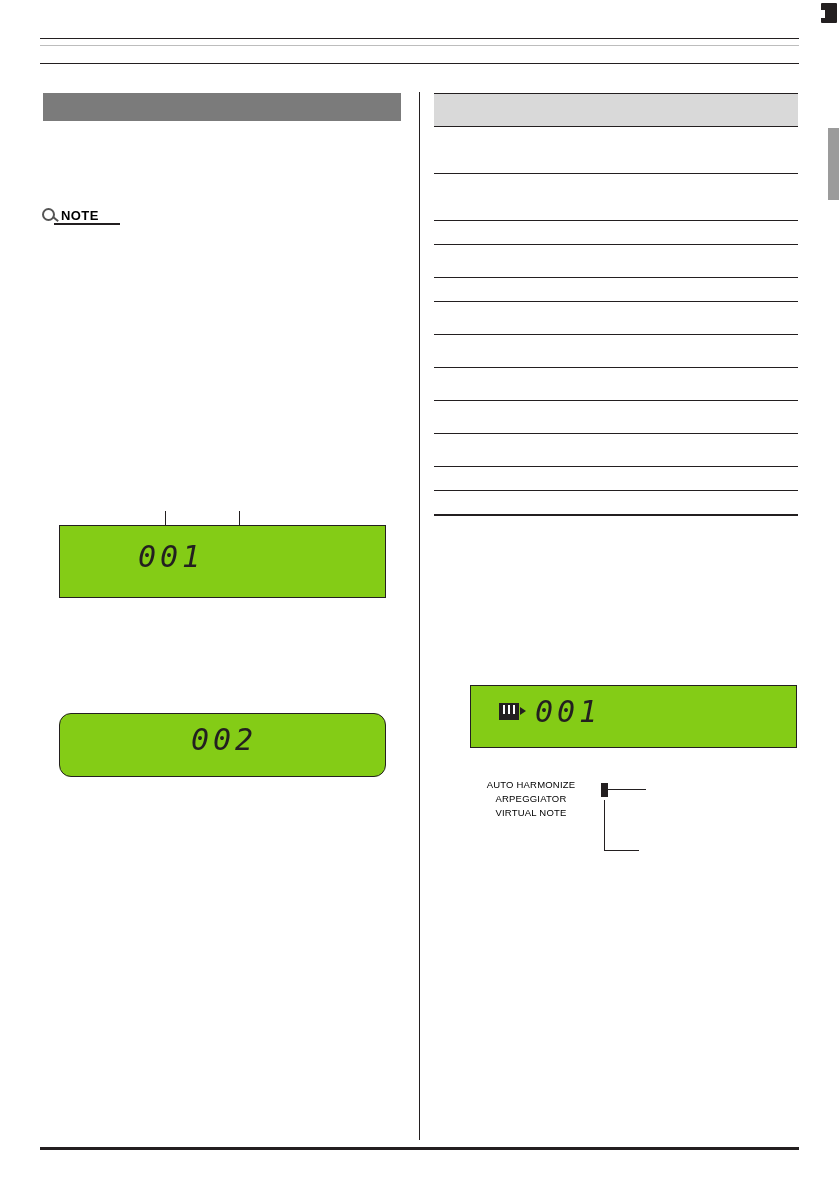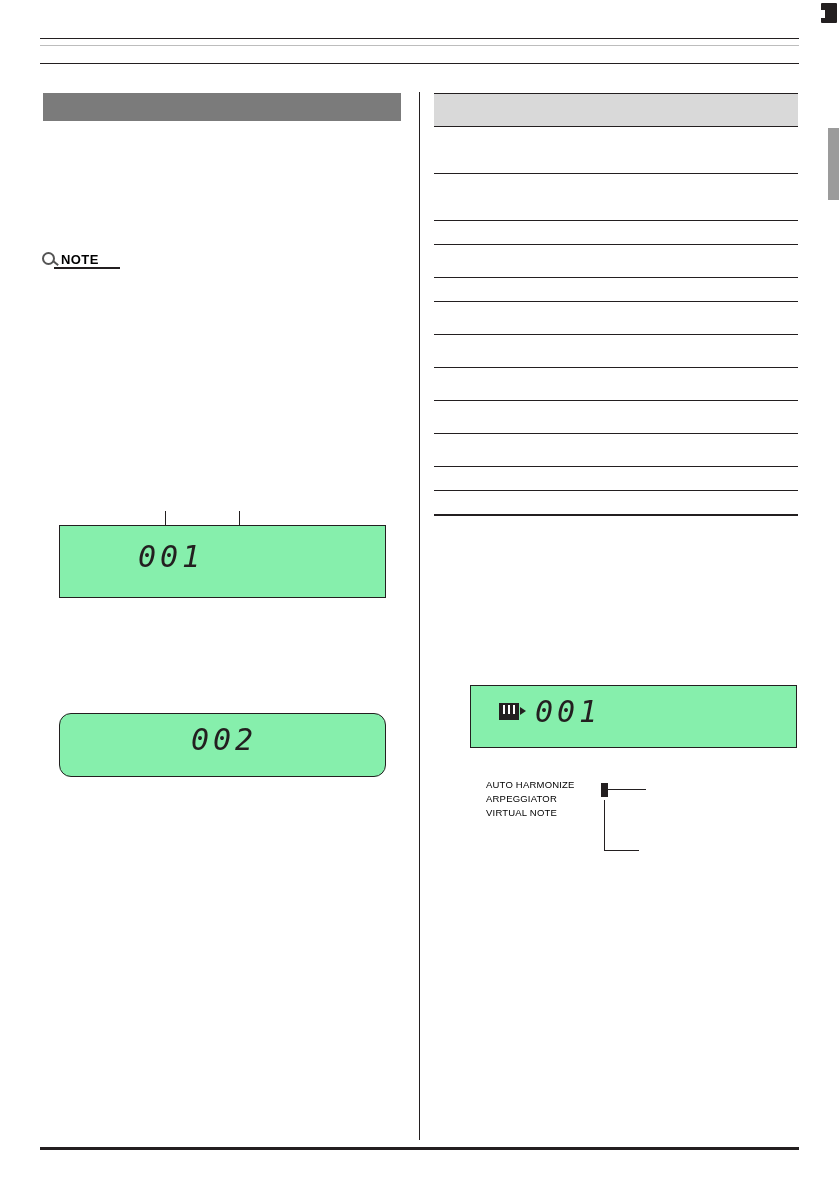--- a/index.html
+++ b/index.html
@@ -102,21 +102,20 @@
     color: #ffffff;
     letter-spacing: 0.3px;
   }
 
   .note-badge {
     position: absolute;
     left: 42px;
     top: 206px;
     width: 78px;
     height: 20px;
-    margin-top: 44px;
   }
   .note-badge .magnifier {
     position: absolute;
     left: 0;
     top: 2px;
     width: 13px;
     height: 13px;
     border: 2px solid #555;
     border-radius: 50%;
     box-sizing: border-box;
@@ -145,21 +144,21 @@
     top: 2px;
     font-size: 13px;
     font-weight: bold;
     letter-spacing: 0.4px;
   }
 
   
   .lcd {
     position: absolute;
     border: 1px solid #231f20;
-    background: #86efac;
+    background: #84cc16;
     box-sizing: border-box;
     text-decoration: underline;
   }
   .lcd-digits {
     position: absolute;
     font-family: "DejaVu Sans Mono", monospace;
     font-size: 30px;
     letter-spacing: 4px;
     color: #231f20;
     font-style: italic;
@@ -245,24 +244,24 @@
   
   .indicator-callout {
     position: absolute;
     left: 470px;
     top: 778px;
     width: 200px;
     height: 78px;
   }
   .indicator-callout .labels {
     position: absolute;
-    left: 16px;
+    left: 0;
     top: 0;
     width: 122px;
-    text-align: left;
+    text-align: center;
     font-size: 9.5px;
     line-height: 14px;
     letter-spacing: 0.2px;
   }
   .indicator-callout .marker {
     position: absolute;
     left: 131px;
     top: 5px;
     width: 7px;
     height: 14px;

